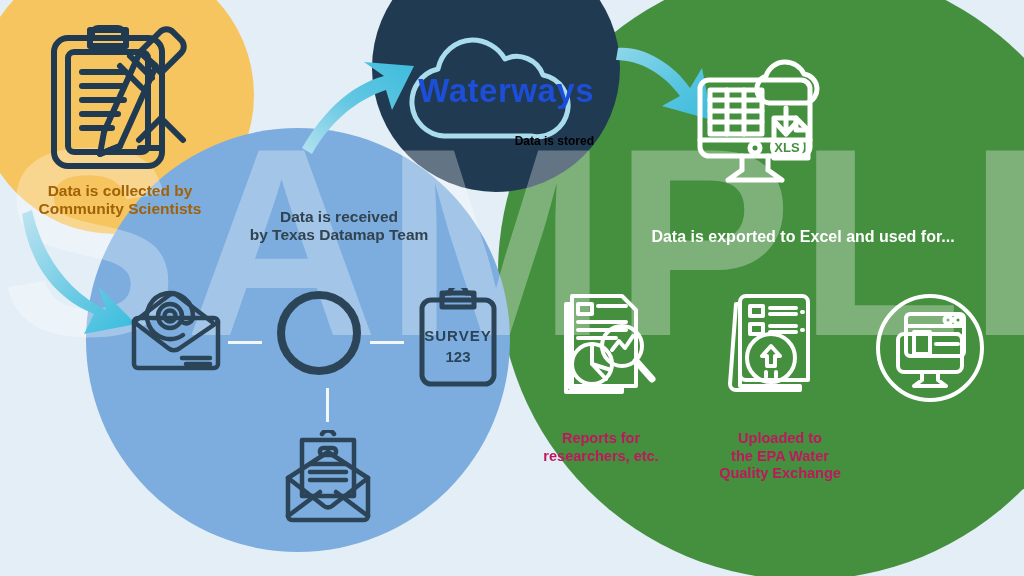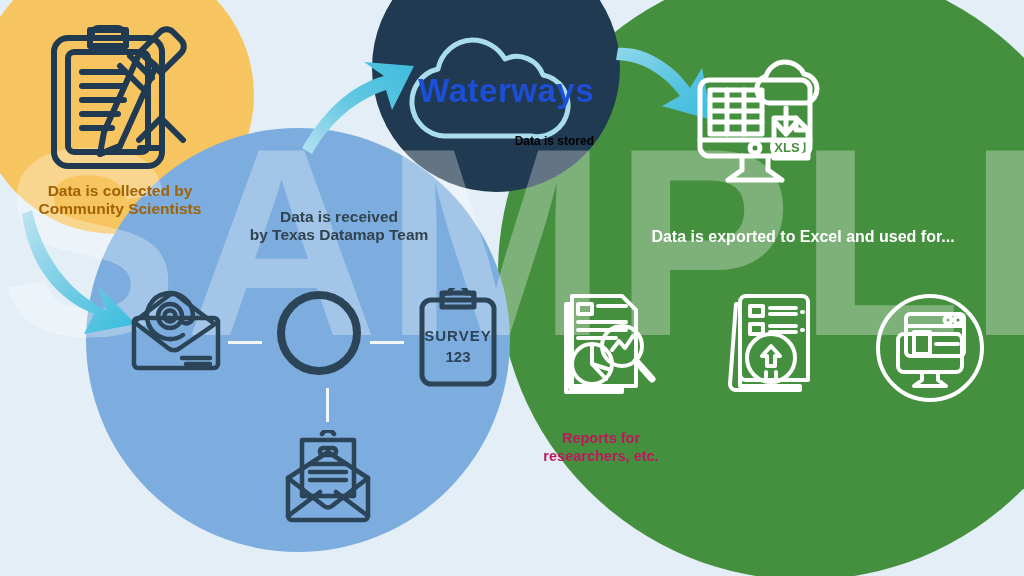--- a/index.html
+++ b/index.html
@@ -235,15 +235,20 @@
     <div>by Texas Datamap Team</div>
   </div>
 
   <div class="lbl" id="label-exported">Data is exported to Excel and used for...</div>
 
   <div class="sublabel" id="label-reports">
     <div>Reports for</div>
     <div>researchers, etc.</div>
   </div>
 
+  <div class="sublabel" id="label-epa">
+    <div>Uploaded to</div>
+    <div>the EPA Water</div>
+    <div>Quality Exchange</div>
+  </div>
 
 
 </div>
 
 </body></html>

